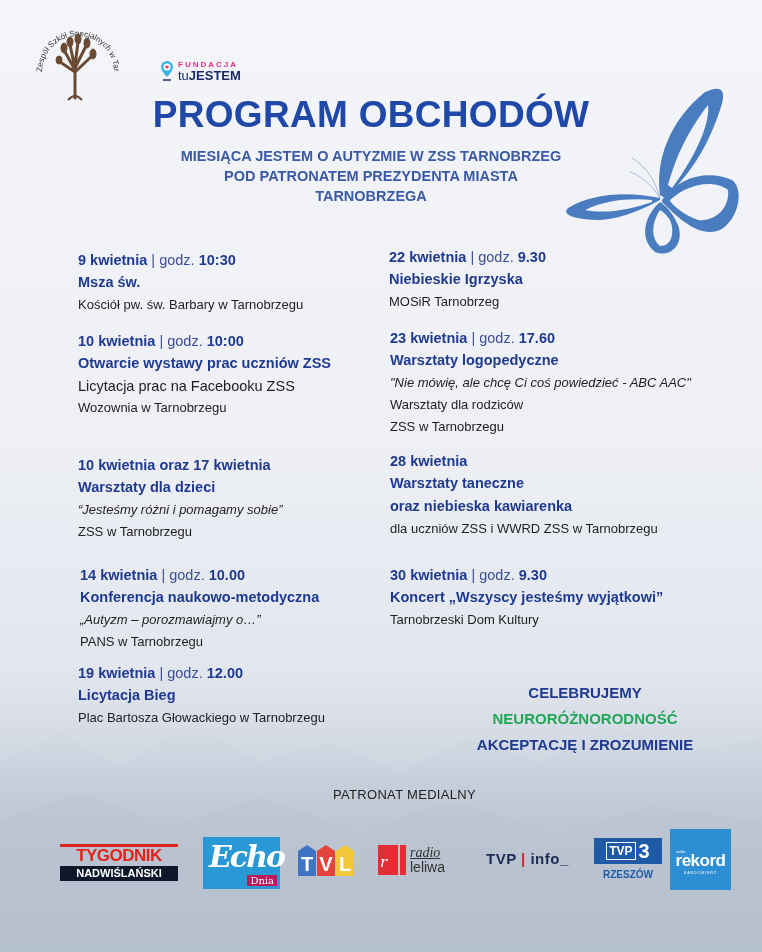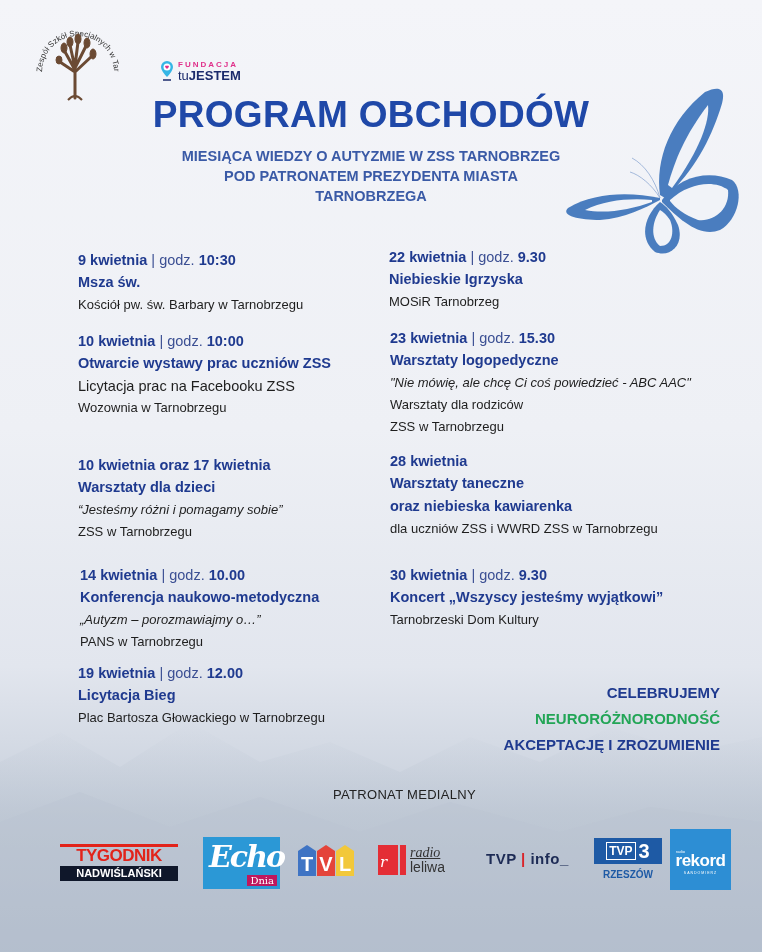--- a/index.html
+++ b/index.html
@@ -39,21 +39,21 @@
   .butterfly { left: 560px; top: 80px; width: 190px; height: 180px; }
 
   .event { position: absolute; font-size: 13px; color: #1e1e1e; line-height: 22px; }
   .event .date { font-size: 14.5px; color: #1f3a8f; font-weight: bold; }
   .event .date .sep, .event .date .lbl { font-weight: normal; color: #3b4f93; }
   .event .name { font-size: 14.5px; font-weight: bold; color: #1f3a8f; line-height: 23px; }
   .event .q { font-style: italic; }
   .event .big { font-size: 14.5px; }
 
   .celebrate {
-    left: 450px; width: 270px; top: 680px; text-align: right;
+    left: 450px; width: 270px; top: 680px; text-align: center;
     font-size: 15px; font-weight: bold; line-height: 26px;
   }
   .celebrate .c1 { color: #1f3a8f; }
   .celebrate .c2 { color: #22a556; }
 
   .patronat { left: 0; width: 761px; top: 787px; text-align: center; font-size: 13px; color: #222; letter-spacing: 0.3px; padding-left: 48px; }
 
   .logo { position: absolute; }
   .tyg { left: 60px; top: 844px; width: 118px; }
   .tyg .top { height: 3px; background: #e2231a; margin-bottom: 1px; }
@@ -128,21 +128,21 @@
     <path d="M3 20 L11 20" stroke="#1b2a6b" stroke-width="1.5"></path>
   </svg>
   <div>
     <div class="t1">FUNDACJA</div>
     <div class="t2"><span>tu</span><b>JESTEM</b></div>
   </div>
 </div>
 
 <div class="abs title">PROGRAM OBCHODÓW</div>
 <div class="abs subtitle">
-  <div>MIESIĄCA WIEDZY O AUTYZMIE  W ZSS TARNOBRZEG</div>
+  <div>MIESIĄCA JESTEM O AUTYZMIE  W ZSS TARNOBRZEG</div>
   <div>POD PATRONATEM PREZYDENTA MIASTA</div>
   <div>TARNOBRZEGA</div>
 </div>
 
 <svg class="abs butterfly" viewBox="0 0 190 180">
   <g fill="#4a7dbf">
 
     <path d="M100 115 C95 80 110 40 145 12 C160 5 168 8 160 30 C150 60 135 90 105 118 Z"></path>
     <path d="M108 105 C115 80 125 55 148 25 C150 40 140 70 112 108 Z" fill="#f1f3f8"></path>
 
@@ -191,21 +191,21 @@
   <div>Plac Bartosza Głowackiego w Tarnobrzegu</div>
 </div>
 
 <div class="event" style="left:389px; top:246px;">
   <div class="date"><span>22 kwietnia</span> <span class="sep">|</span> <span class="lbl">godz.</span> <span>9.30</span></div>
   <div class="name">Niebieskie Igrzyska</div>
   <div>MOSiR Tarnobrzeg</div>
 </div>
 
 <div class="event" style="left:390px; top:327px;">
-  <div class="date"><span>23 kwietnia</span> <span class="sep">|</span> <span class="lbl">godz.</span> <span>15.30</span></div>
+  <div class="date"><span>23 kwietnia</span> <span class="sep">|</span> <span class="lbl">godz.</span> <span>17.60</span></div>
   <div class="name">Warsztaty logopedyczne</div>
   <div class="q">"Nie mówię, ale chcę Ci coś powiedzieć - ABC AAC"</div>
   <div>Warsztaty dla rodziców</div>
   <div>ZSS w Tarnobrzegu</div>
 </div>
 
 <div class="event" style="left:390px; top:450px;">
   <div class="date"><span>28 kwietnia</span></div>
   <div class="name">Warsztaty taneczne</div>
   <div class="name">oraz niebieska kawiarenka</div>

